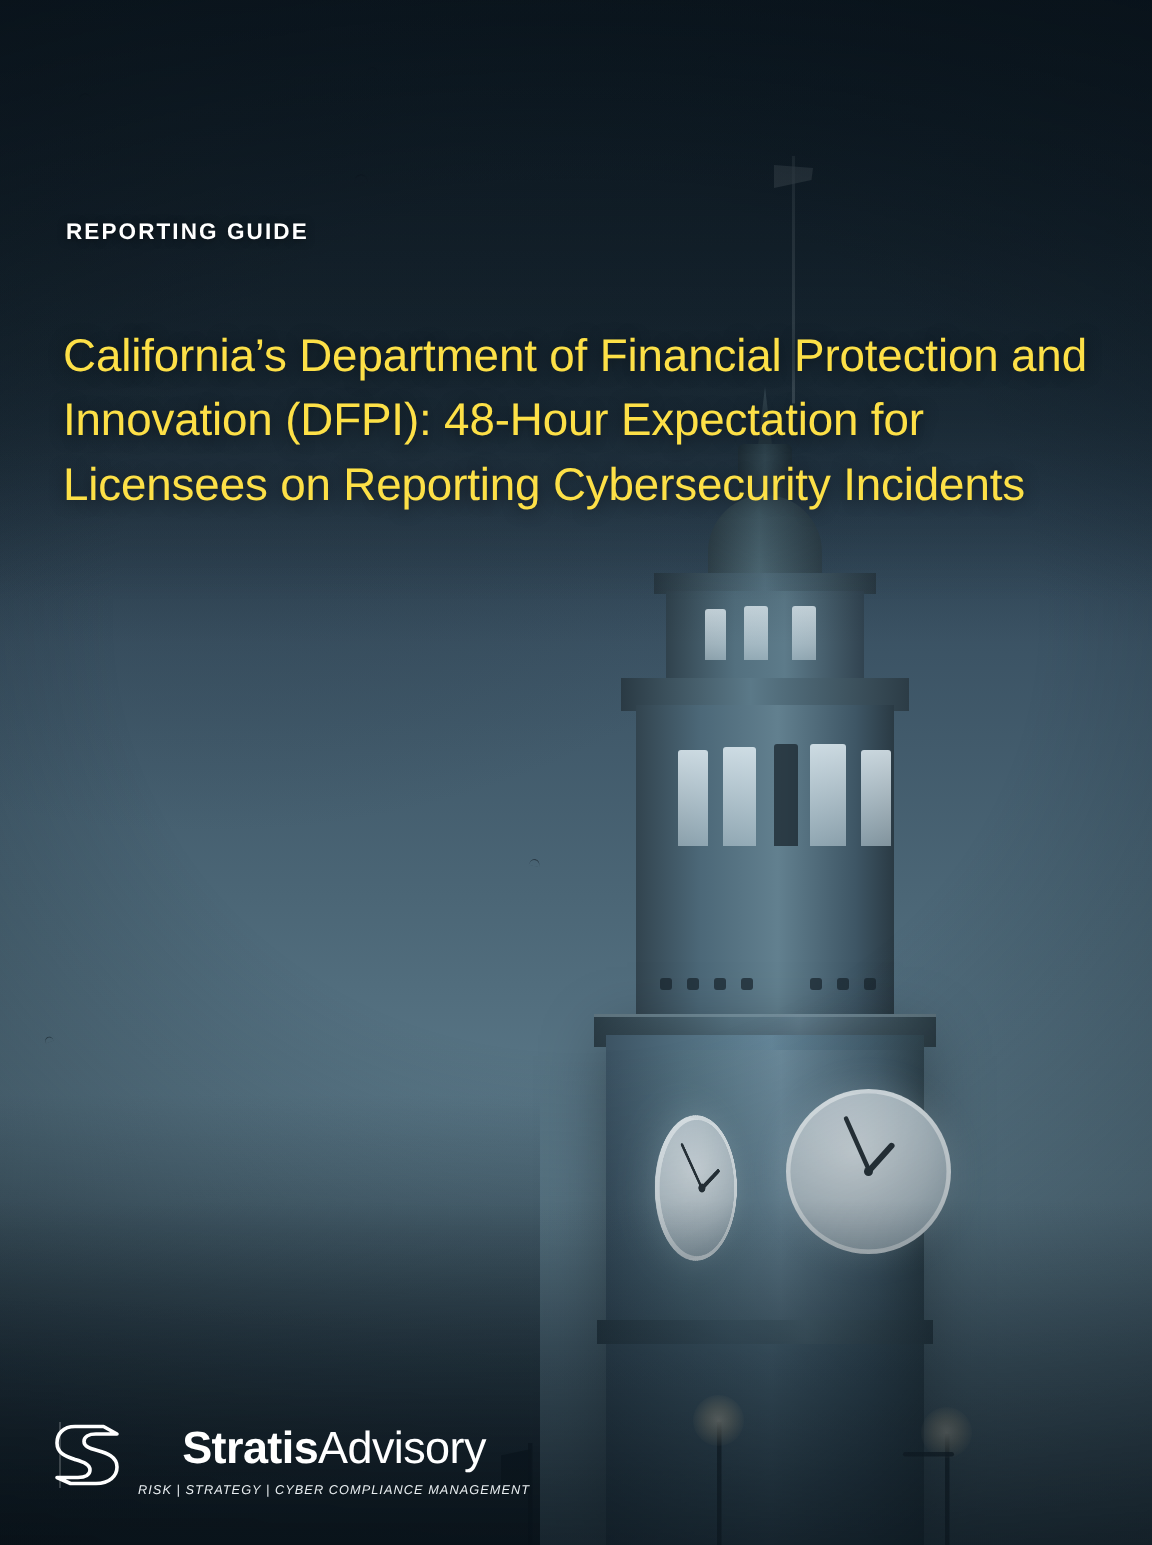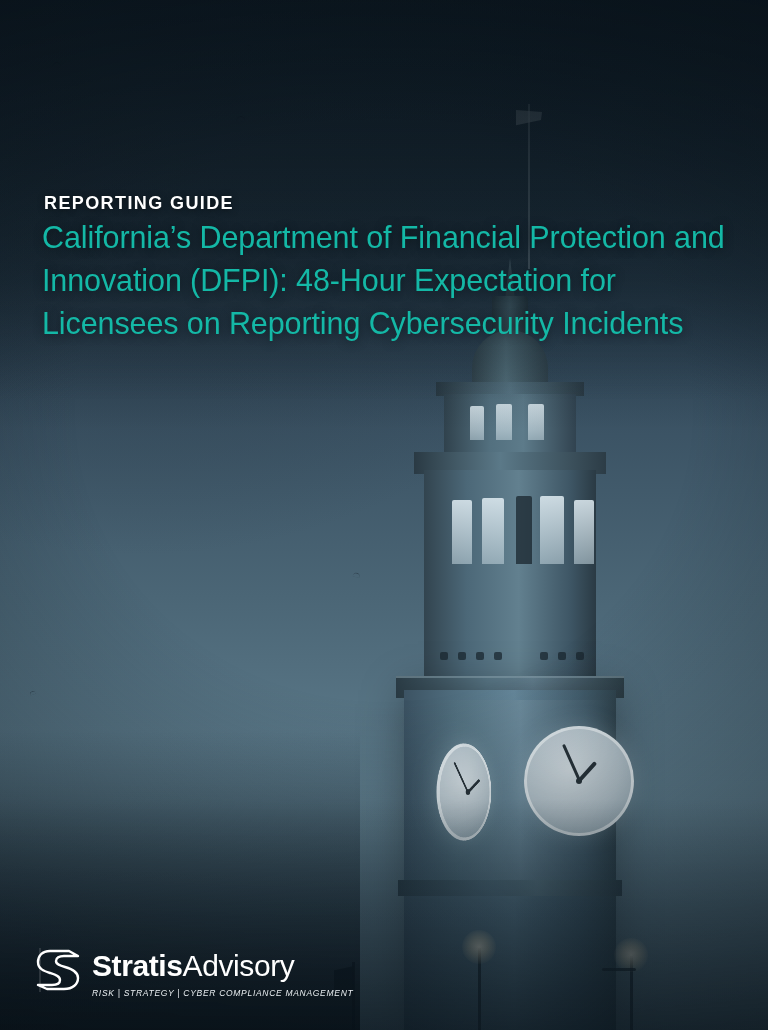--- a/index.html
+++ b/index.html
@@ -209,44 +209,44 @@
     background: linear-gradient(180deg, rgba(8,18,26,0.62) 0%, rgba(10,22,30,0.34) 70%, rgba(12,26,34,0) 100%);
   }
 
   
   .content { position: absolute; inset: 0; }
 
   .eyebrow {
     position: absolute;
     left: 44px; top: 146px;
     color: #ffffff;
-    font-size: 18px;
+    font-size: 15px;
     font-weight: bold;
     letter-spacing: 1.4px;
     text-shadow: 0 1px 6px rgba(0,0,0,0.55);
-    margin-top: 47px;
   }
   .doc-title {
     position: absolute;
     left: 42px; top: 196px;
     width: 700px;
-    color: #14b8a6;
+    color: #fde047;
     font-size: 30.5px;
     line-height: 43px;
     font-weight: normal;
     letter-spacing: -0.1px;
     text-shadow: 0 1px 10px rgba(0,0,0,0.5);
   }
 
   
   .logo {
     position: absolute;
     left: 36px; bottom: 32px;
     display: flex;
     align-items: flex-start;
+    text-align: center;
   }
   .logo-mark { width: 44px; height: 48px; flex: 0 0 auto; margin-right: 12px; }
   .logo-text-wrap { padding-top: 4px; }
   .logo-word {
     color: #ffffff;
     font-size: 30px;
     line-height: 32px;
     letter-spacing: -0.4px;
     white-space: nowrap;
   }

